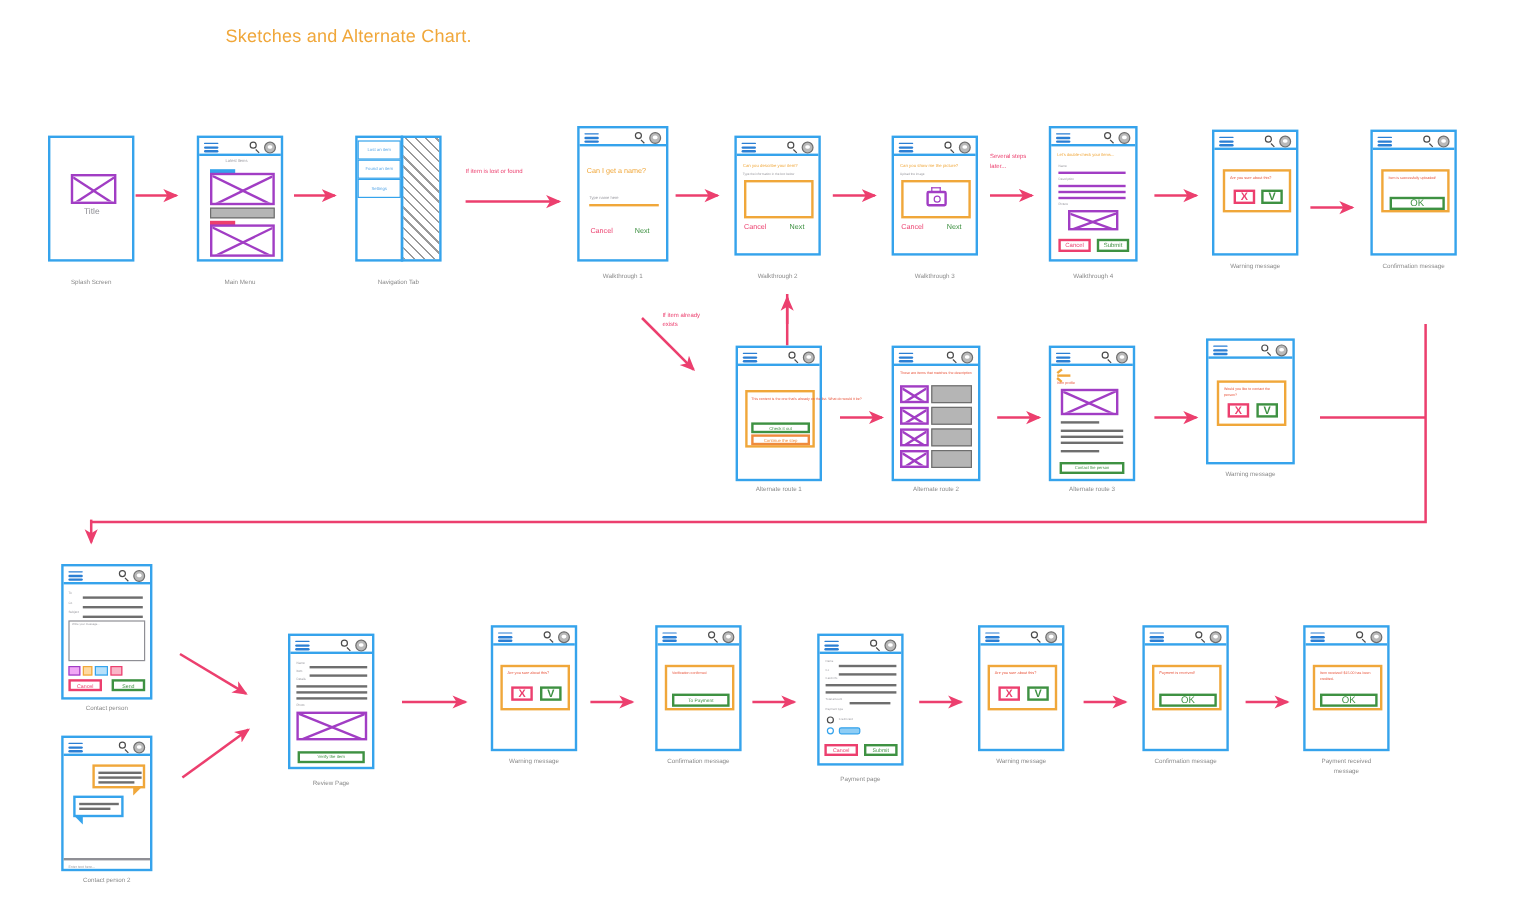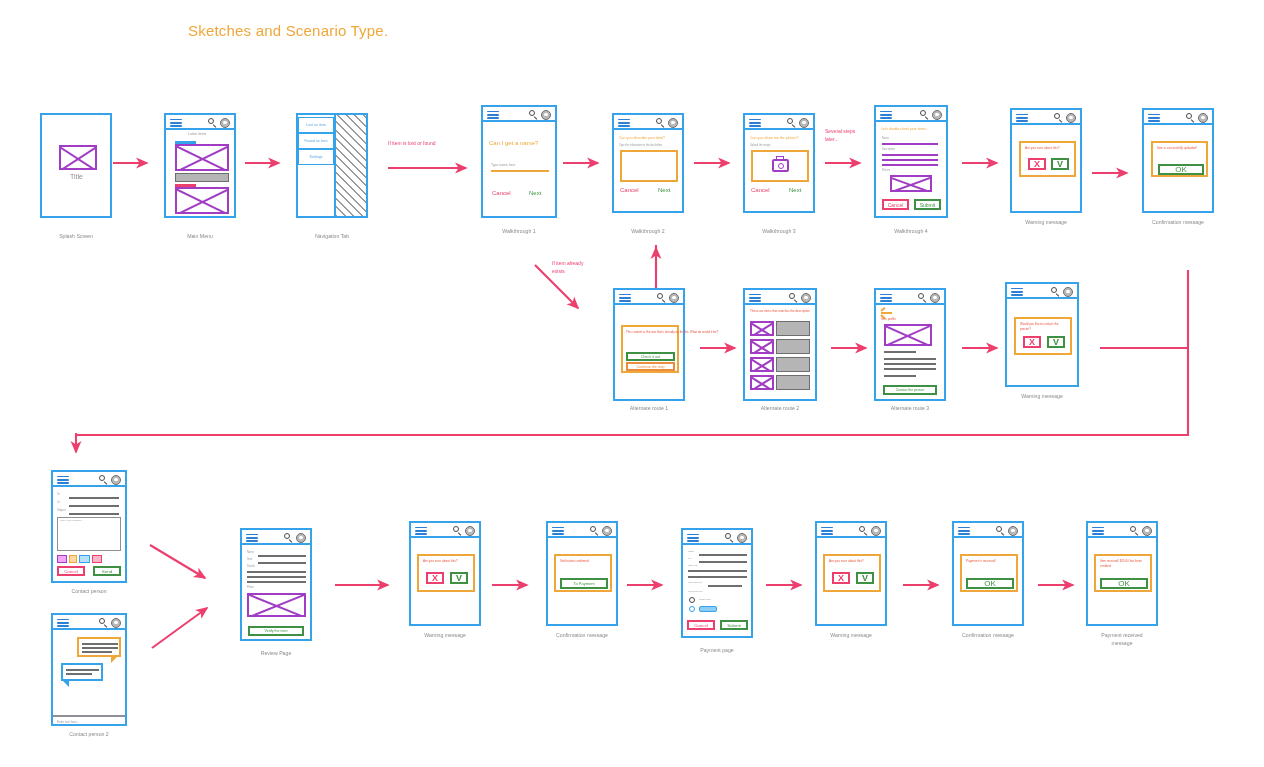--- a/index.html
+++ b/index.html
@@ -73,21 +73,21 @@
   .navitem{position:absolute;border:1.8px solid #35a3ec;box-sizing:border-box;
     display:flex;align-items:center;justify-content:center;color:#5ba9e8;font-size:3.6px;}
 
   svg.arrows{position:absolute;left:0;top:0;width:1264px;height:767px;pointer-events:none;}
 </style>
 </head>
 <body>
 
 <div id="canvas">
 
-  <div class="ttl">Sketches and Scenario Type.</div>
+  <div class="ttl">Sketches and Alternate Chart.</div>
 
   <svg class="arrows">
     <defs>
       <marker id="ah" markerWidth="7" markerHeight="7" refX="5.2" refY="3" orient="auto">
         <path d="M0,0.4 L6,3 L0,5.6 L1.6,3 Z" fill="#ec3f6e"></path>
       </marker>
     </defs>
     <g stroke="#ec3f6e" stroke-width="2.1" fill="none" marker-end="url(#ah)">
       <line x1="113" y1="163" x2="147" y2="163"></line>
       <line x1="245" y1="163" x2="279" y2="163"></line>

